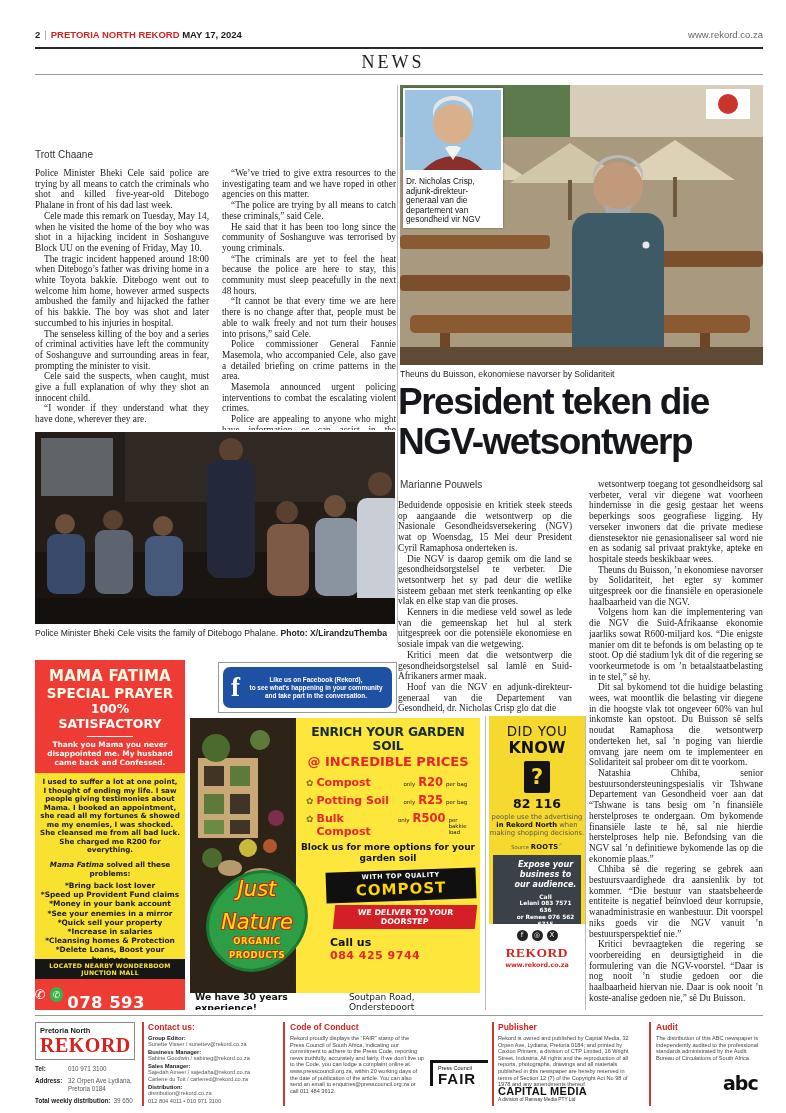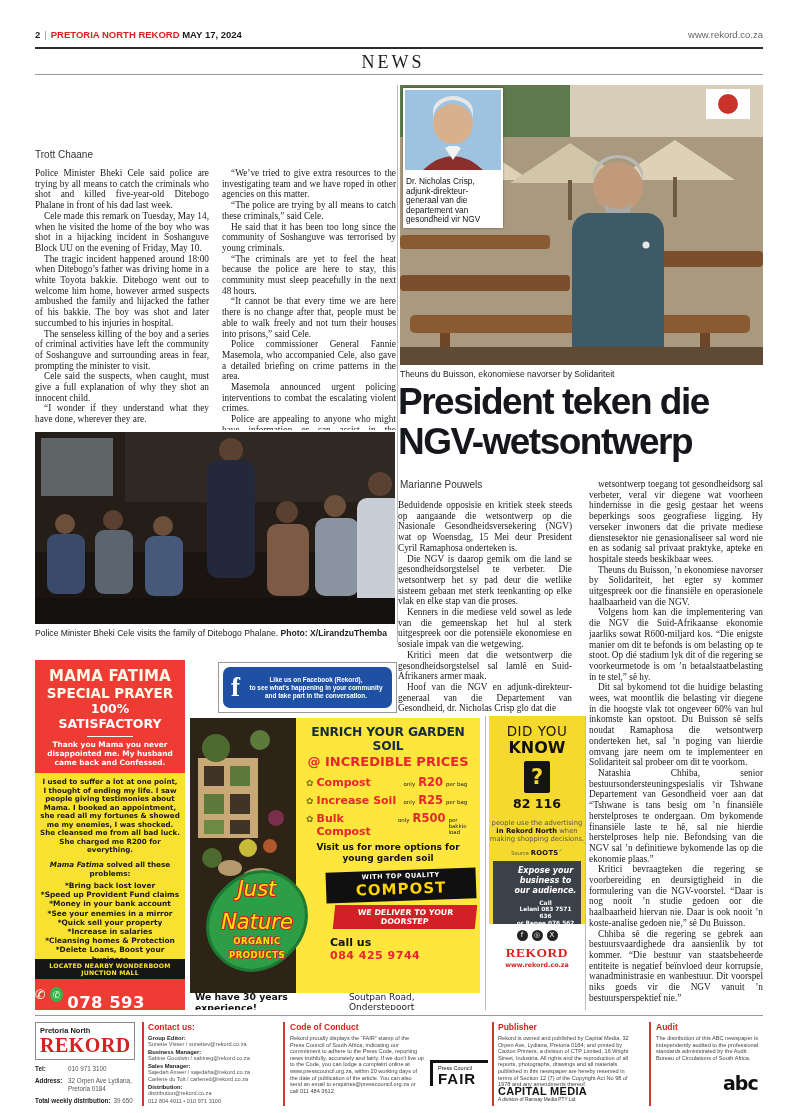--- a/index.html
+++ b/index.html
@@ -95,21 +95,21 @@
   .g-strip .exp { font-size:9.3px; font-weight:800; color:#111; }
   .g-strip .addr { font-size:9px; color:#222; }
 
   
   .dyk { position:absolute; left:489px; top:716px; width:96px; height:294px; font-family:"DejaVu Sans", sans-serif; }
   .dyk-yellow { background:#f6d92e; height:208px; text-align:center; padding-top:7px; overflow:hidden; }
   .dyk .t1 { font-size:13.5px; letter-spacing:0.5px; color:#1a1a1a; }
   .dyk .t2 { font-size:16px; font-weight:800; color:#111; margin-top:-1px; }
   .dyk .qbox { width:26px; height:32px; background:#141414; color:#f6d92e; font-size:21px; font-weight:800; margin:4px auto 3px auto; display:flex; align-items:center; justify-content:center; border-radius:2px; }
   .dyk .stat { font-size:12.5px; font-weight:800; color:#111; }
-  .dyk .desc { font-size:6.8px; line-height:8.2px; color:#555; margin-top:8px; }
+  .dyk .desc { font-size:6.8px; line-height:8.2px; color:#555; margin-top:2px; }
   .dyk .desc b { color:#111; }
   .dyk .src { font-size:5.2px; color:#555; margin-top:3px; }
   .dyk .src b { color:#111; font-size:6.8px; letter-spacing:0.3px; }
   .dyk .src i { color:#2e9e46; font-style:normal; font-size:5px; vertical-align:super; }
   .dyk-dark { background:#3b4148; color:#fff; margin:5px 4px 0 4px; padding:5px 3px 4px 20px; }
   .dyk-dark .expose { font-size:8px; font-weight:700; font-style:italic; line-height:9.6px; }
   .dyk-dark .call { font-size:6px; font-weight:800; margin-top:4px; }
   .dyk-dark .ph { font-size:5.8px; font-weight:700; line-height:7px; }
   .dyk-white { background:#fff; text-align:center; padding-top:6px; }
   .dyk-social { display:flex; justify-content:center; gap:4px; }
@@ -265,22 +265,22 @@
       <p>Kritici meen dat die wetsontwerp die gesondheidsorgstelsel sal lamlê en Suid-Afrikaners armer maak.</p>
       <p>Hoof van die NGV en adjunk-direkteur-generaal van die Departement van Gesondheid, dr. Nicholas Crisp glo dat die</p>
     </div>
   <div class="newscol ngv-c2">
 
   <p>wetsontwerp toegang tot gesondheidsorg sal verbeter, veral vir diegene wat voorheen hindernisse in die gesig gestaar het weens beperkings soos geografiese ligging. Hy verseker inwoners dat die private mediese dienstesektor nie genasionaliseer sal word nie en as sodanig sal privaat praktyke, apteke en hospitale steeds beskikbaar wees.</p>
       <p>Theuns du Buisson, ’n ekonomiese navorser by Solidariteit, het egter sy kommer uitgespreek oor die finansiële en operasionele haalbaarheid van die NGV.</p>
       <p>Volgens hom kan die implementering van die NGV die Suid-Afrikaanse ekonomie jaarliks sowat R600-miljard kos. “Die enigste manier om dit te befonds is om belasting op te stoot. Op dié stadium lyk dit of die regering se voorkeurmetode is om ’n betaalstaatbelasting in te stel,” sê hy.</p>
       <p>Dit sal bykomend tot die huidige belasting wees, wat moontlik die belasting vir diegene in die hoogste vlak tot ongeveer 60% van hul inkomste kan opstoot. Du Buisson sê selfs noudat Ramaphosa die wetsontwerp onderteken het, sal ’n poging van hierdie omvang jare neem om te implementeer en Solidariteit sal probeer om dit te voorkom.</p>
       <p>Natashia Chhiba, senior bestuursondersteuningspesialis vir Tshwane Departement van Gesondheid voer aan dat “Tshwane is tans besig om ’n finansiële herstelproses te ondergaan. Om bykomende finansiële laste te hê, sal nie hierdie herstelproses help nie. Befondsing van die NGV sal ’n definitiewe bykomende las op die ekonomie plaas.”</p>
+      <p>Chhiba sê die regering se gebrek aan bestuursvaardighede dra aansienlik by tot kommer. “Die bestuur van staatsbeheerde entiteite is negatief beïnvloed deur korrupsie, wanadministrasie en wanbestuur. Dit voorspel niks goeds vir die NGV vanuit ’n bestuursperspektief nie.”</p>
       <p>Kritici bevraagteken die regering se voorbereiding en deursigtigheid in die formulering van die NGV-voorstel. “Daar is nog nooit ’n studie gedoen oor die haalbaarheid hiervan nie. Daar is ook nooit ’n koste-analise gedoen nie,” sê Du Buisson.</p>
-      <p>Chhiba sê die regering se gebrek aan bestuursvaardighede dra aansienlik by tot kommer. “Die bestuur van staatsbeheerde entiteite is negatief beïnvloed deur korrupsie, wanadministrasie en wanbestuur. Dit voorspel niks goeds vir die NGV vanuit ’n bestuursperspektief nie.”</p>
     </div>
   <div class="vrule2"></div>
   <div class="vrule3"></div>
 
   <div class="mama">
     <div class="mama-red">
       <div class="t1">MAMA FATIMA</div>
       <div class="t2">SPECIAL PRAYER</div>
       <div class="t3">100% SATISFACTORY</div>
       <div class="dv"></div>
@@ -349,35 +349,35 @@
           <div class="g-prow">
             <span class="g-flower">✿</span>
             <span class="g-pname">Compost</span>
             <span class="g-only">only</span>
             <span class="g-price">R20</span>
             <span class="g-unit">per bag</span>
           </div>
 
           <div class="g-prow">
             <span class="g-flower">✿</span>
-            <span class="g-pname">Increase Soil</span>
+            <span class="g-pname">Potting Soil</span>
             <span class="g-only">only</span>
             <span class="g-price">R25</span>
             <span class="g-unit">per bag</span>
           </div>
 
           <div class="g-prow">
             <span class="g-flower">✿</span>
             <span class="g-pname">Bulk Compost</span>
             <span class="g-only">only</span>
             <span class="g-price">R500</span>
             <span class="g-unit">per bakkie load</span>
           </div>
         </div>
-      <div class="g-visit">Visit us for more options for young garden soil</div>
+      <div class="g-visit">Block us for more options for your garden soil</div>
       <div class="g-ribbon1">
         <span class="s">WITH TOP QUALITY</span>
         <span class="b">COMPOST</span>
       </div>
       <div class="g-ribbon2">WE DELIVER TO YOUR DOORSTEP</div>
       <div class="g-call">
         <div class="lbl">Call us</div>
         <div class="num">084 425 9744</div>
       </div>
     </div>

